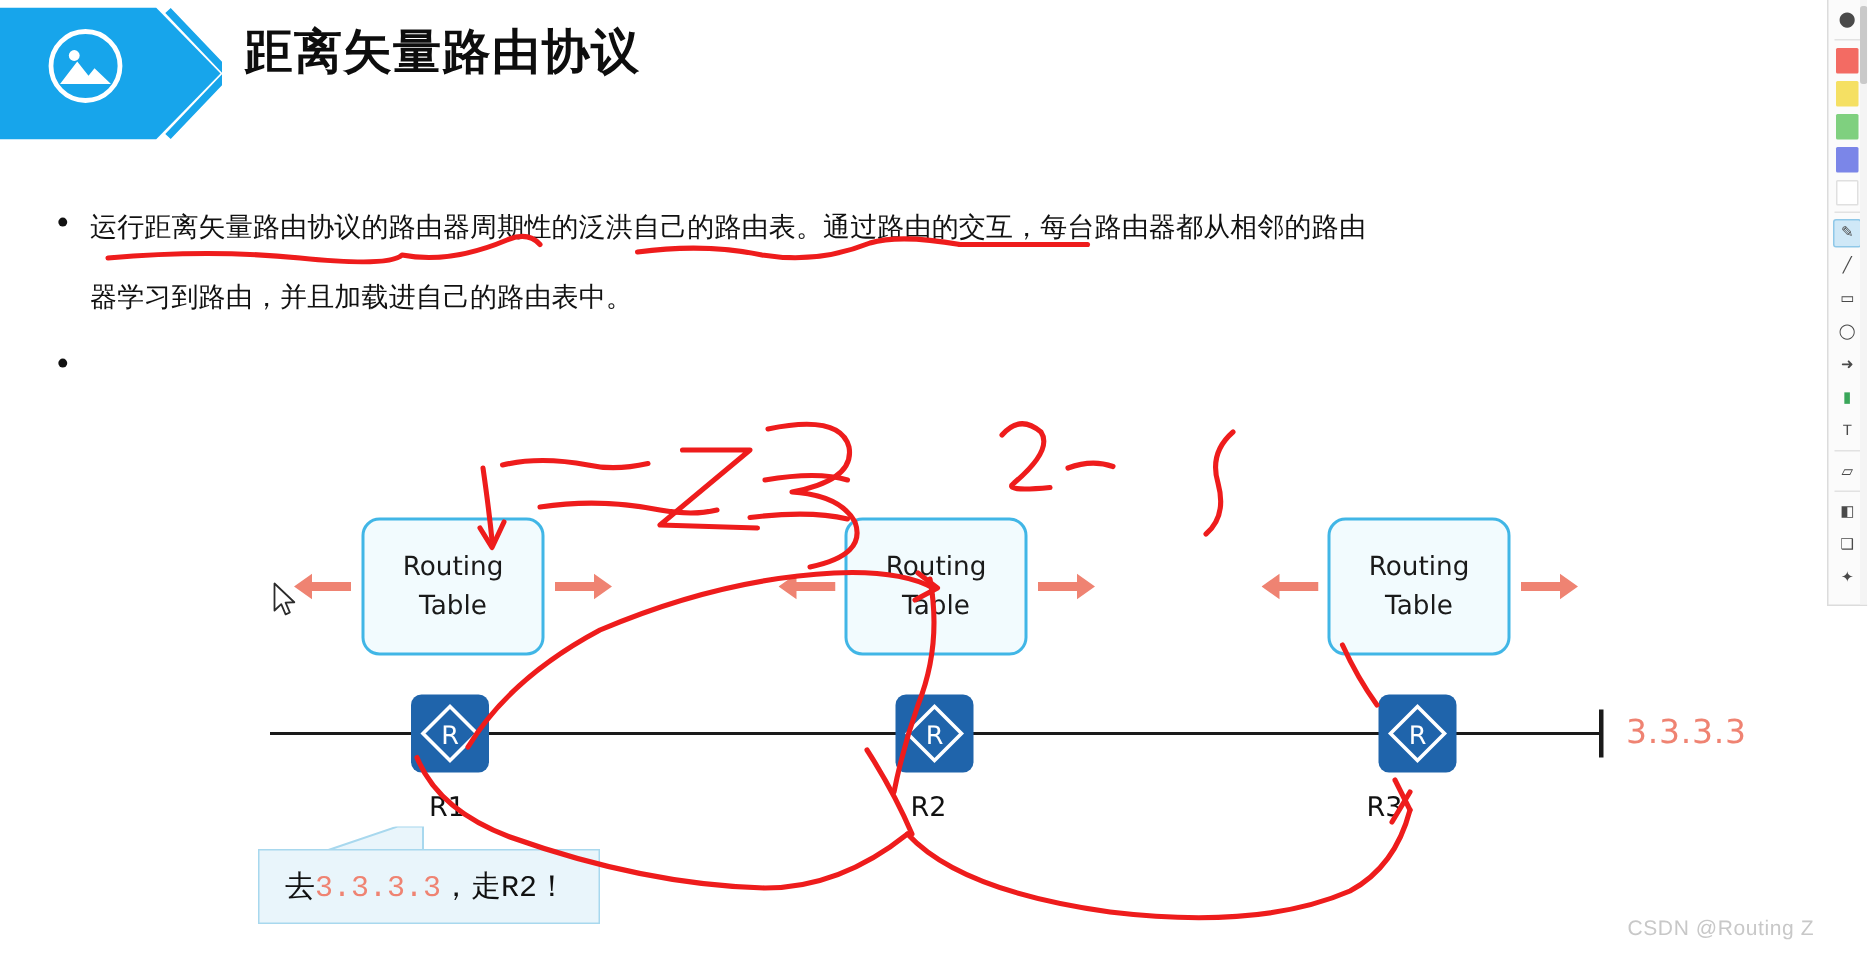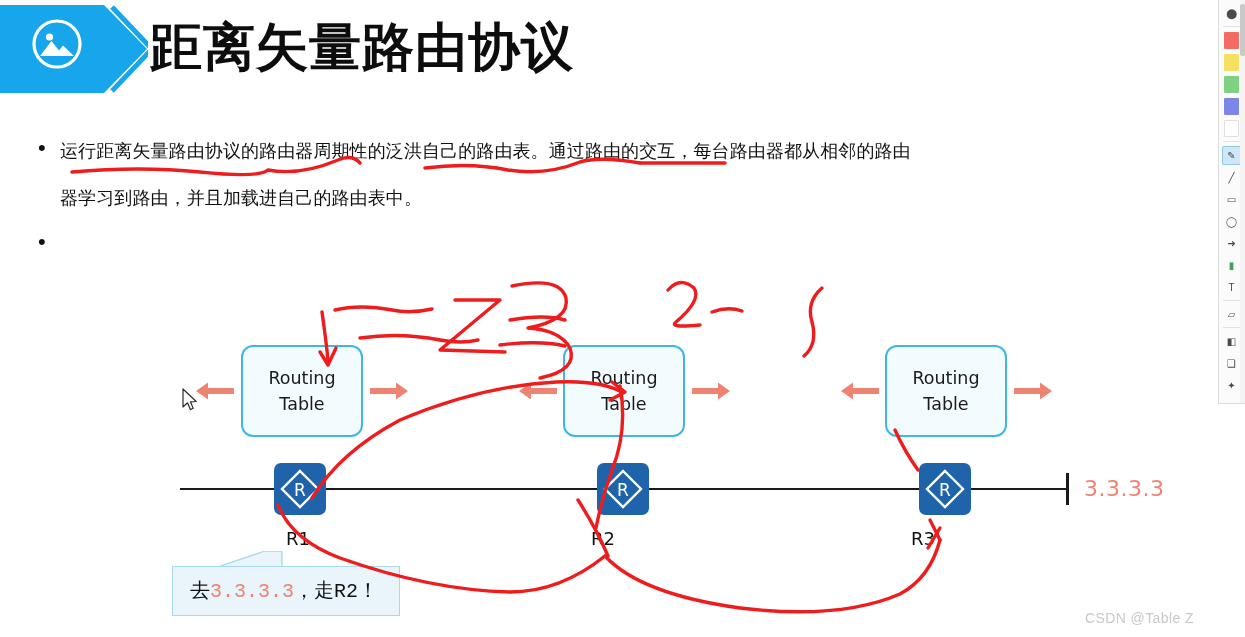--- a/index.html
+++ b/index.html
@@ -23,22 +23,22 @@
     width: 148px; height: 88px;
   }
   #banner svg { display:block; }
   #banner-icon {
     position: absolute;
     left: 30px; top: 17px;
     width: 54px; height: 54px;
   }
   #slide-title {
     position: absolute;
-    left: 150px; top: 13px;
-    font-size: 52px;
+    left: 163px; top: 13px;
+    font-size: 32px;
     font-weight: bold;
     color: #0d0d0d;
     letter-spacing: 1px;
     font-family: "Liberation Sans", "DejaVu Sans", sans-serif;
     white-space: nowrap;
   }
 
   
   .bullet-row {
     position: absolute;
@@ -108,21 +108,21 @@
   .router-3 { left: 919px; }
 
   .router-label {
     position: absolute;
     top: 198px;
     font-size: 18px;
     color: #111;
     font-family: "DejaVu Sans", "Liberation Sans", sans-serif;
   }
   .rl-1 { left: 286px; }
-  .rl-2 { left: 591px; text-align: right; }
+  .rl-2 { left: 607px; text-align: right; }
   .rl-3 { left: 911px; }
 
   #net-line {
     position: absolute;
     left: 180px; top: 158px;
     width: 888px; height: 2px;
     background: #1a1a1a;
   }
   #net-end-tick {
     position: absolute;
@@ -424,15 +424,15 @@
       <div class="tb-thumb"></div>
     </div>
   </div>
 
   <div id="cursor">
     <svg width="17" height="24" viewBox="0 0 17 24">
       <path d="M1 1 L1 19 L5.5 14.8 L8.4 21.6 L11.2 20.3 L8.4 13.8 L14.2 13.5 Z" fill="#ffffff" stroke="#2b2b2b" stroke-width="1.2" stroke-linejoin="round"></path>
     </svg>
   </div>
 
-  <div id="watermark">CSDN @Table Z</div>
+  <div id="watermark">CSDN @Routing Z</div>
 
 </div>
 
 </body></html>

